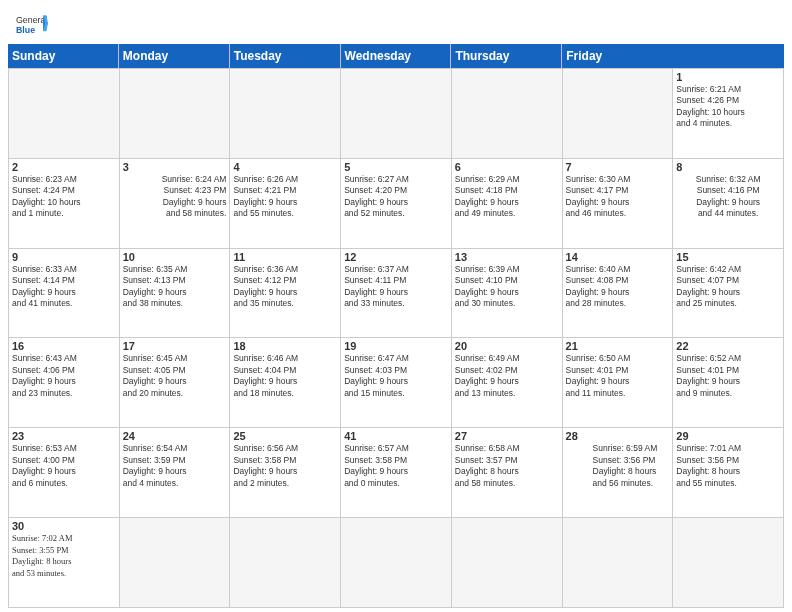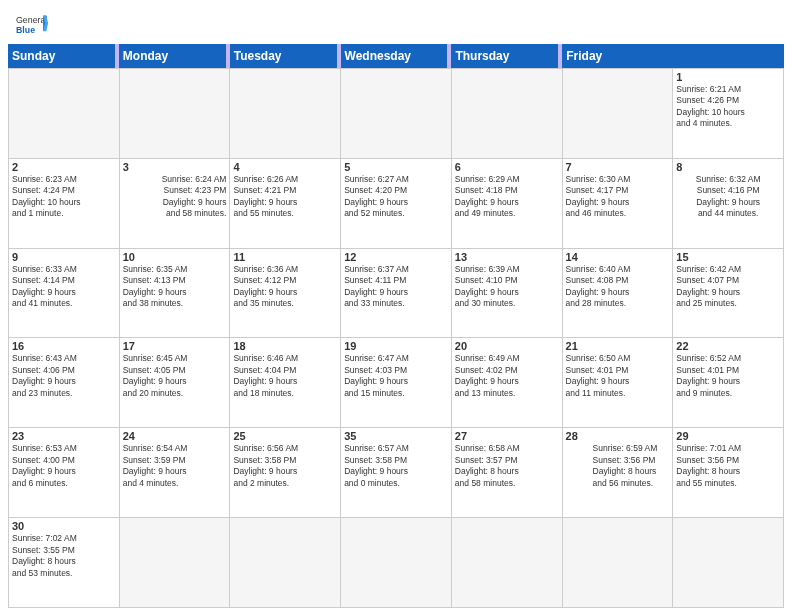--- a/index.html
+++ b/index.html
@@ -12,21 +12,21 @@
     .logo-area { display: flex; align-items: center; gap: 4px; }
     .logo-icon { width: 32px; height: 24px; }
     
     .title-area { text-align: right; }
     .main-title { font-size: 32px; font-weight: bold; color: #333; line-height: 1.1; }
     .subtitle { font-size: 14px; color: #555; }
     
     .calendar { flex: 1; display: flex; flex-direction: column; padding: 0 8px 4px 8px; }
     
     .day-headers { display: grid; grid-template-columns: repeat(7, 1fr); background: #1565c0; }
-    .day-header { color: #fff; font-size: 12px; font-weight: bold; padding: 5px 4px; text-align: left; border-right: 4px solid #c4b5fd; }
+    .day-header { color: #fff; font-size: 12px; font-weight: bold; padding: 5px 4px; text-align: left; border-right: 1px solid #c4b5fd; }
     .day-header:last-child { border-right: none; }
     
     .calendar-grid { display: grid; grid-template-columns: repeat(7, 1fr); flex: 1; border-left: 1px solid #ccc; border-top: 1px solid #ccc; }
     
     .day-cell { border-right: 1px solid #ccc; border-bottom: 1px solid #ccc; padding: 2px 3px; font-size: 9px; color: #333; vertical-align: top; min-height: 70px; background: #fff; }
     .day-cell.empty { background: #f5f5f5; }
     
     .day-number { font-size: 11px; font-weight: bold; color: #333; margin-bottom: 1px; }
     .day-info { font-size: 8.5px; color: #333; line-height: 1.35; }
   </style>
@@ -234,21 +234,21 @@
 and 4 minutes.</div>
         </div>
         <div class="day-cell">
           <div class="day-number">25</div>
           <div class="day-info" style="white-space: pre-line;">Sunrise: 6:56 AM
 Sunset: 3:58 PM
 Daylight: 9 hours
 and 2 minutes.</div>
         </div>
         <div class="day-cell">
-          <div class="day-number">35</div>
+          <div class="day-number">41</div>
           <div class="day-info" style="white-space: pre-line;">Sunrise: 6:57 AM
 Sunset: 3:58 PM
 Daylight: 9 hours
 and 0 minutes.</div>
         </div>
         <div class="day-cell">
           <div class="day-number">27</div>
           <div class="day-info" style="white-space: pre-line;">Sunrise: 6:58 AM
 Sunset: 3:57 PM
 Daylight: 8 hours
@@ -263,21 +263,21 @@
         </div>
         <div class="day-cell">
           <div class="day-number">29</div>
           <div class="day-info" style="white-space: pre-line;">Sunrise: 7:01 AM
 Sunset: 3:56 PM
 Daylight: 8 hours
 and 55 minutes.</div>
         </div>
         <div class="day-cell">
           <div class="day-number">30</div>
-          <div class="day-info" style="white-space: pre-line;">Sunrise: 7:02 AM
+          <div class="day-info" style="white-space: pre-line; font-family: Liberation Serif, serif;">Sunrise: 7:02 AM
 Sunset: 3:55 PM
 Daylight: 8 hours
 and 53 minutes.</div>
         </div>
         <div class="day-cell empty"></div>
         <div class="day-cell empty"></div>
         <div class="day-cell empty"></div>
         <div class="day-cell empty"></div>
         <div class="day-cell empty"></div>
         <div class="day-cell empty"></div>

